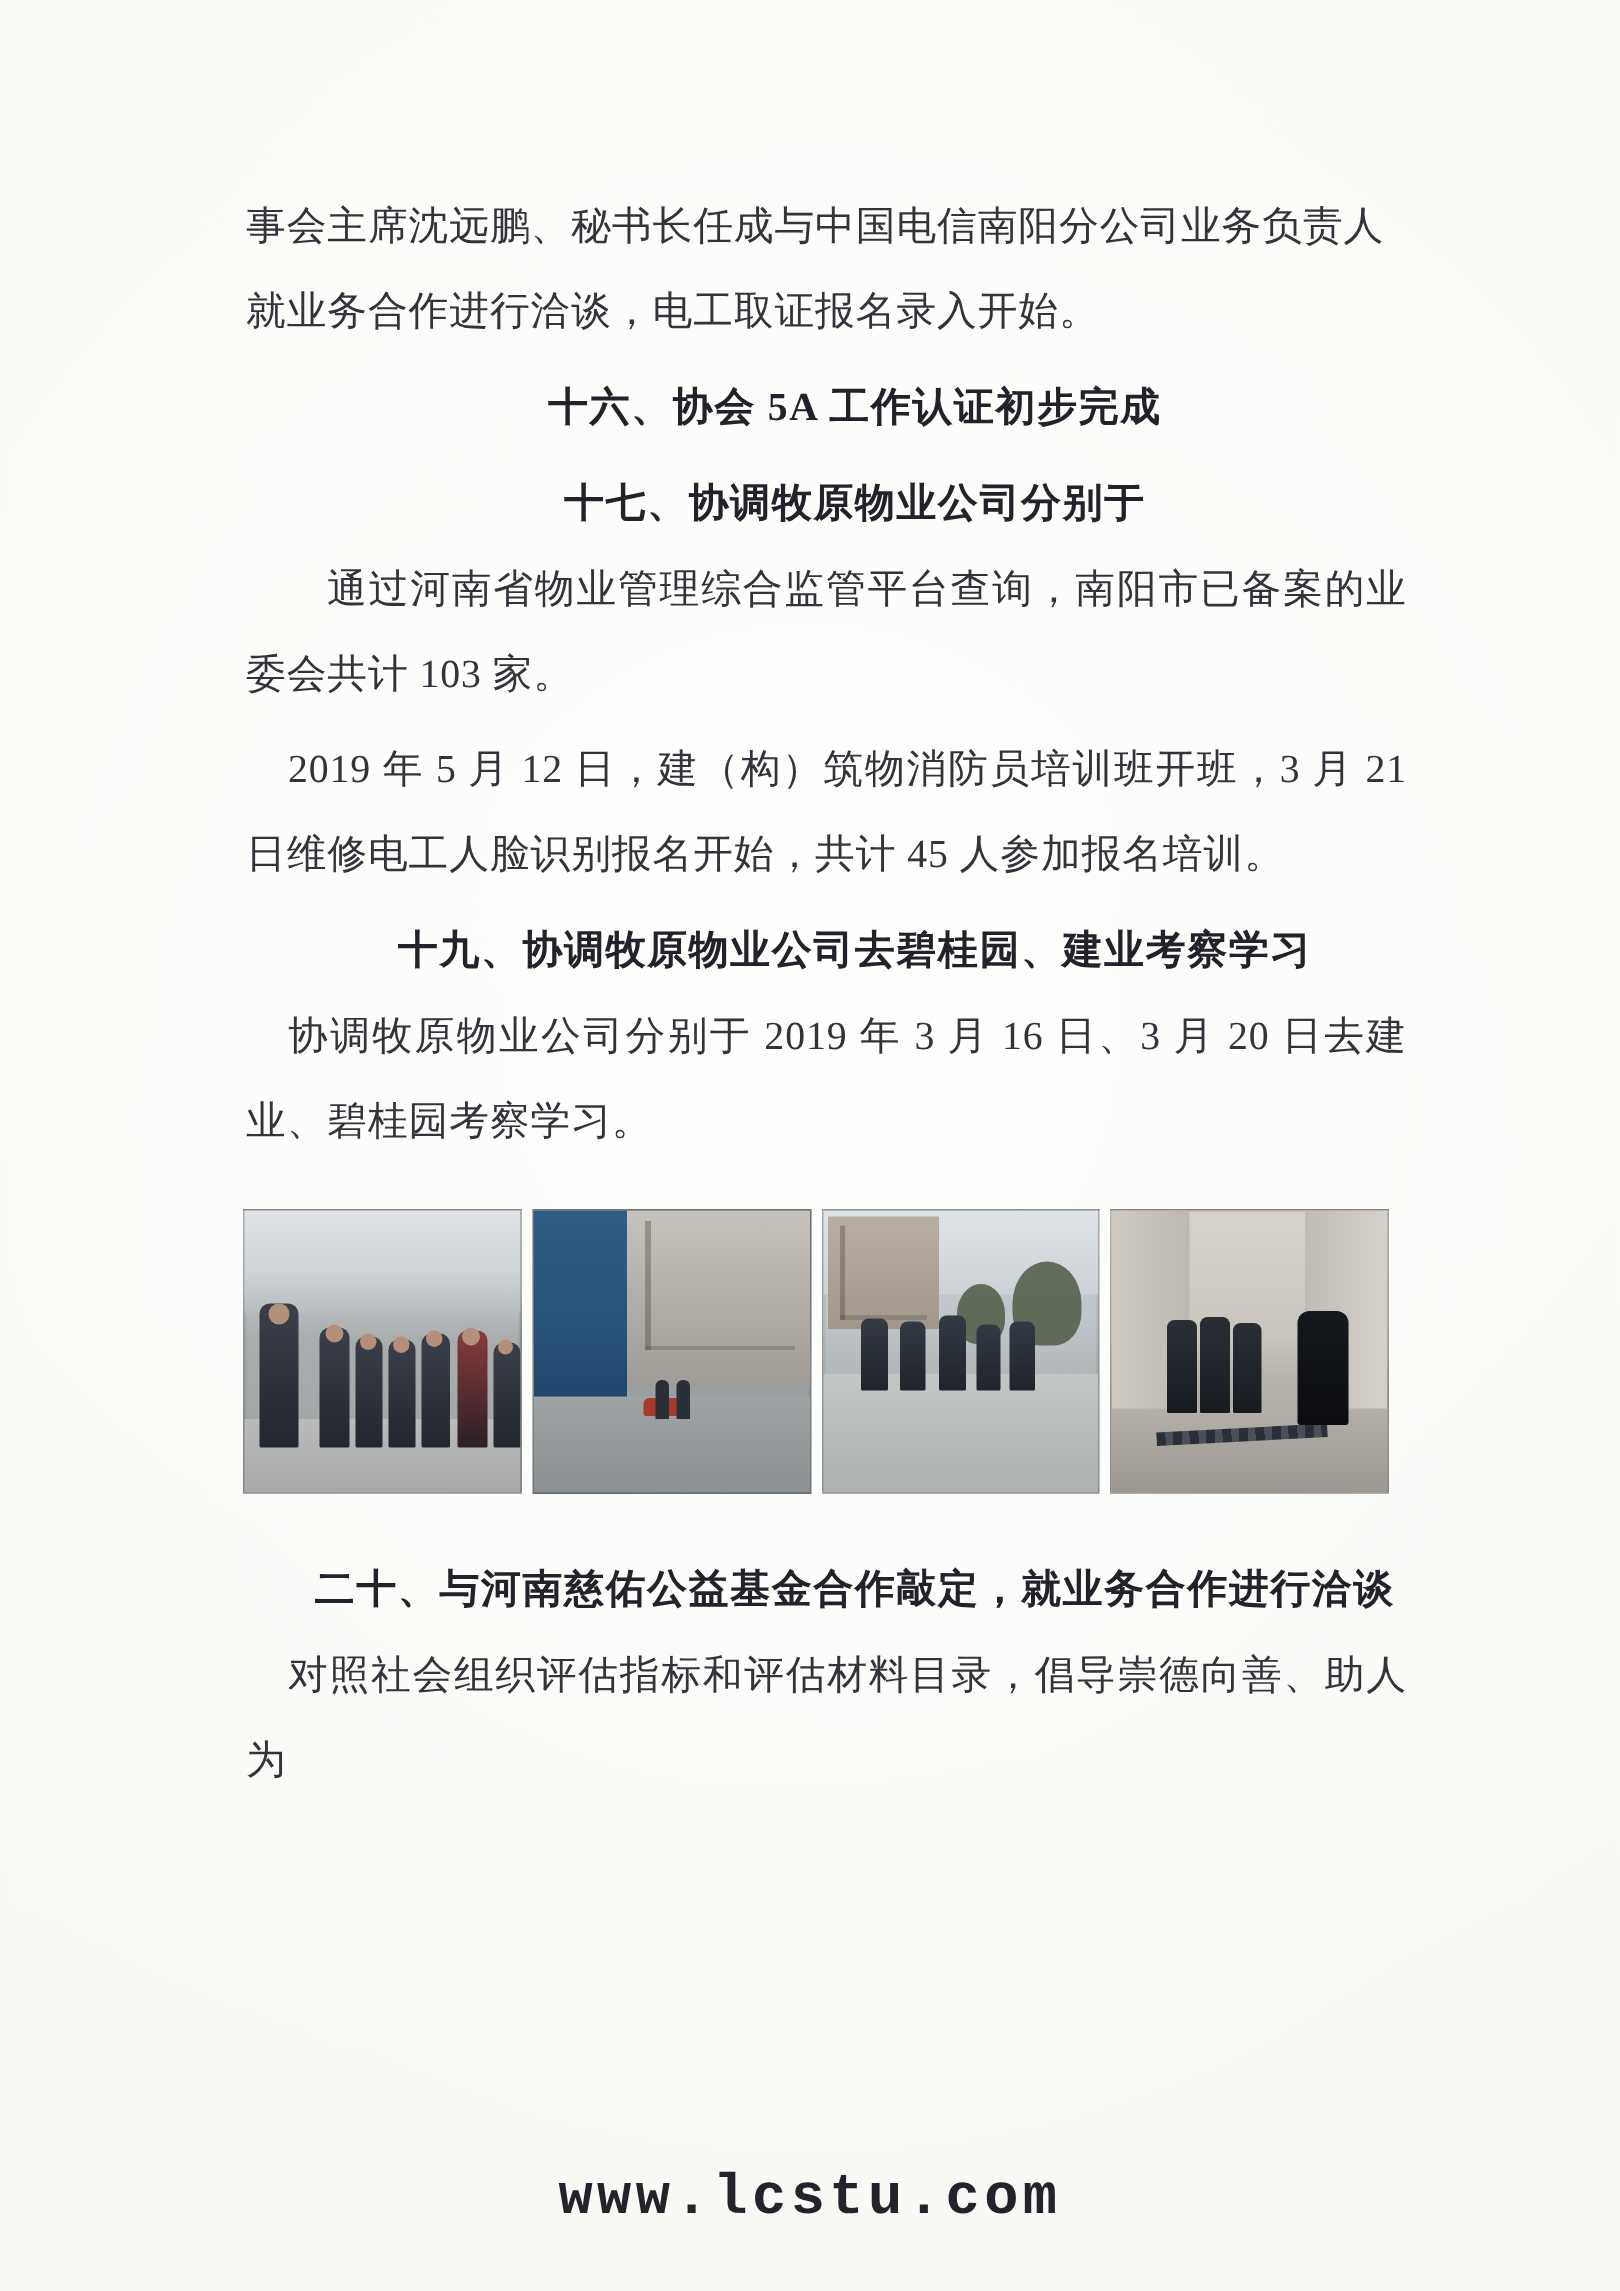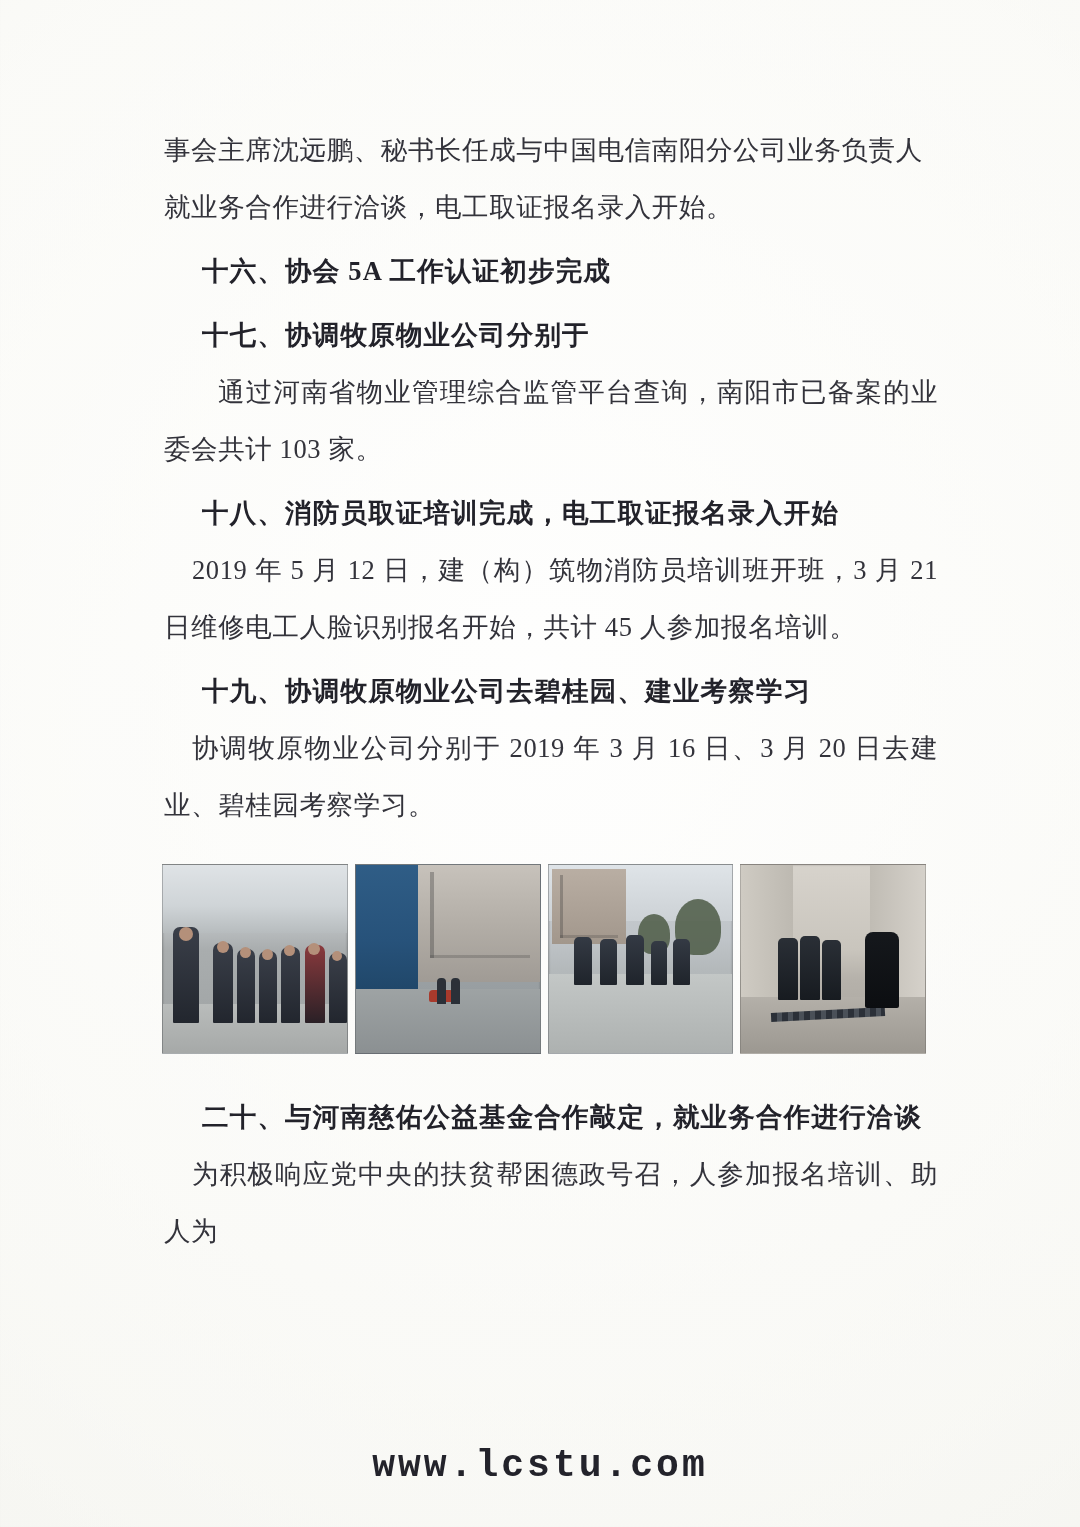--- a/index.html
+++ b/index.html
@@ -56,20 +56,21 @@
     text-indent: 28px;
   }
   .heading {
     font-size: 26.5px;
     line-height: 58px;
     font-weight: bold;
     color: #22222a;
     letter-spacing: 1.2px;
     text-indent: 54px;
     margin: 0;
+    text-align: center;
   }
   .gap-sm { height: 6px; }
   .gap-md { height: 10px; }
 
   
   .photo-strip {
     margin-top: 30px;
     display: flex;
     gap: 7px;
     width: 764px;
@@ -254,21 +255,20 @@
     <p class="para body">就业务合作进行洽谈，电工取证报名录入开始。</p>
 
     <div class="gap-sm"></div>
     <p class="heading">十六、协会 5A 工作认证初步完成</p>
 
     <div class="gap-sm"></div>
     <p class="heading">十七、协调牧原物业公司分别于</p>
     <p class="para body indent">通过河南省物业管理综合监管平台查询，南阳市已备案的业委会共计 103 家。</p>
 
     <div class="gap-sm"></div>
-    <p class="heading">十八、消防员取证培训完成，电工取证报名录入开始</p>
     <p class="para body indent-small">2019 年 5 月 12 日，建（构）筑物消防员培训班开班，3 月 21 日维修电工人脸识别报名开始，共计 45 人参加报名培训。</p>
 
     <div class="gap-sm"></div>
     <p class="heading">十九、协调牧原物业公司去碧桂园、建业考察学习</p>
     <p class="para body indent-small">协调牧原物业公司分别于 2019 年 3 月 16 日、3 月 20 日去建业、碧桂园考察学习。</p>
 
     <div class="photo-strip">
 
       <div class="photo p1">
         <div class="ground"></div>
@@ -320,18 +320,18 @@
         <div class="ff" style="left:20%;width:20px;height:62px;"></div>
         <div class="ff" style="left:32%;width:20px;height:64px;"></div>
         <div class="ff" style="left:44%;width:19px;height:60px;"></div>
         <div class="dark"></div>
       </div>
 
     </div>
 
     <div class="gap-md"></div>
     <p class="heading" style="margin-top:24px;">二十、与河南慈佑公益基金合作敲定，就业务合作进行洽谈</p>
-    <p class="para body indent-small">为积极响应党中央的扶贫帮困德政号召，人参加报名培训、助人为</p>
+    <p class="para body indent-small">对照社会组织评估指标和评估材料目录，倡导崇德向善、助人为</p>
 
   </div>
 
   <div class="footer">www.lcstu.com</div>
 </div>
 
 </body></html>

